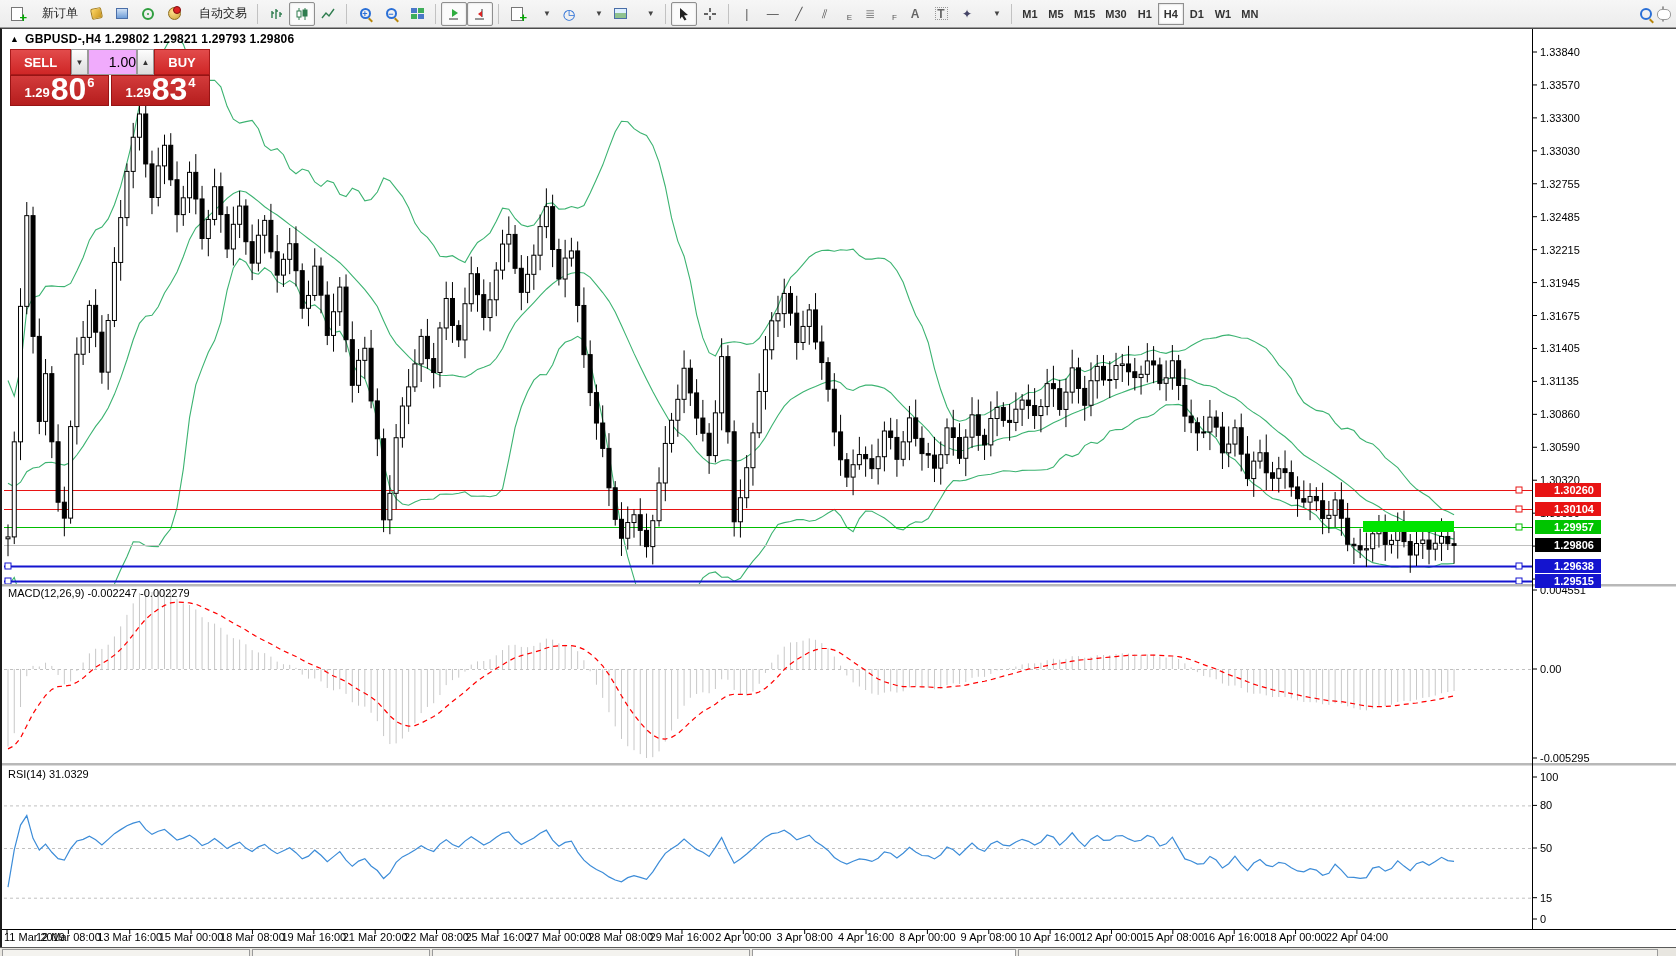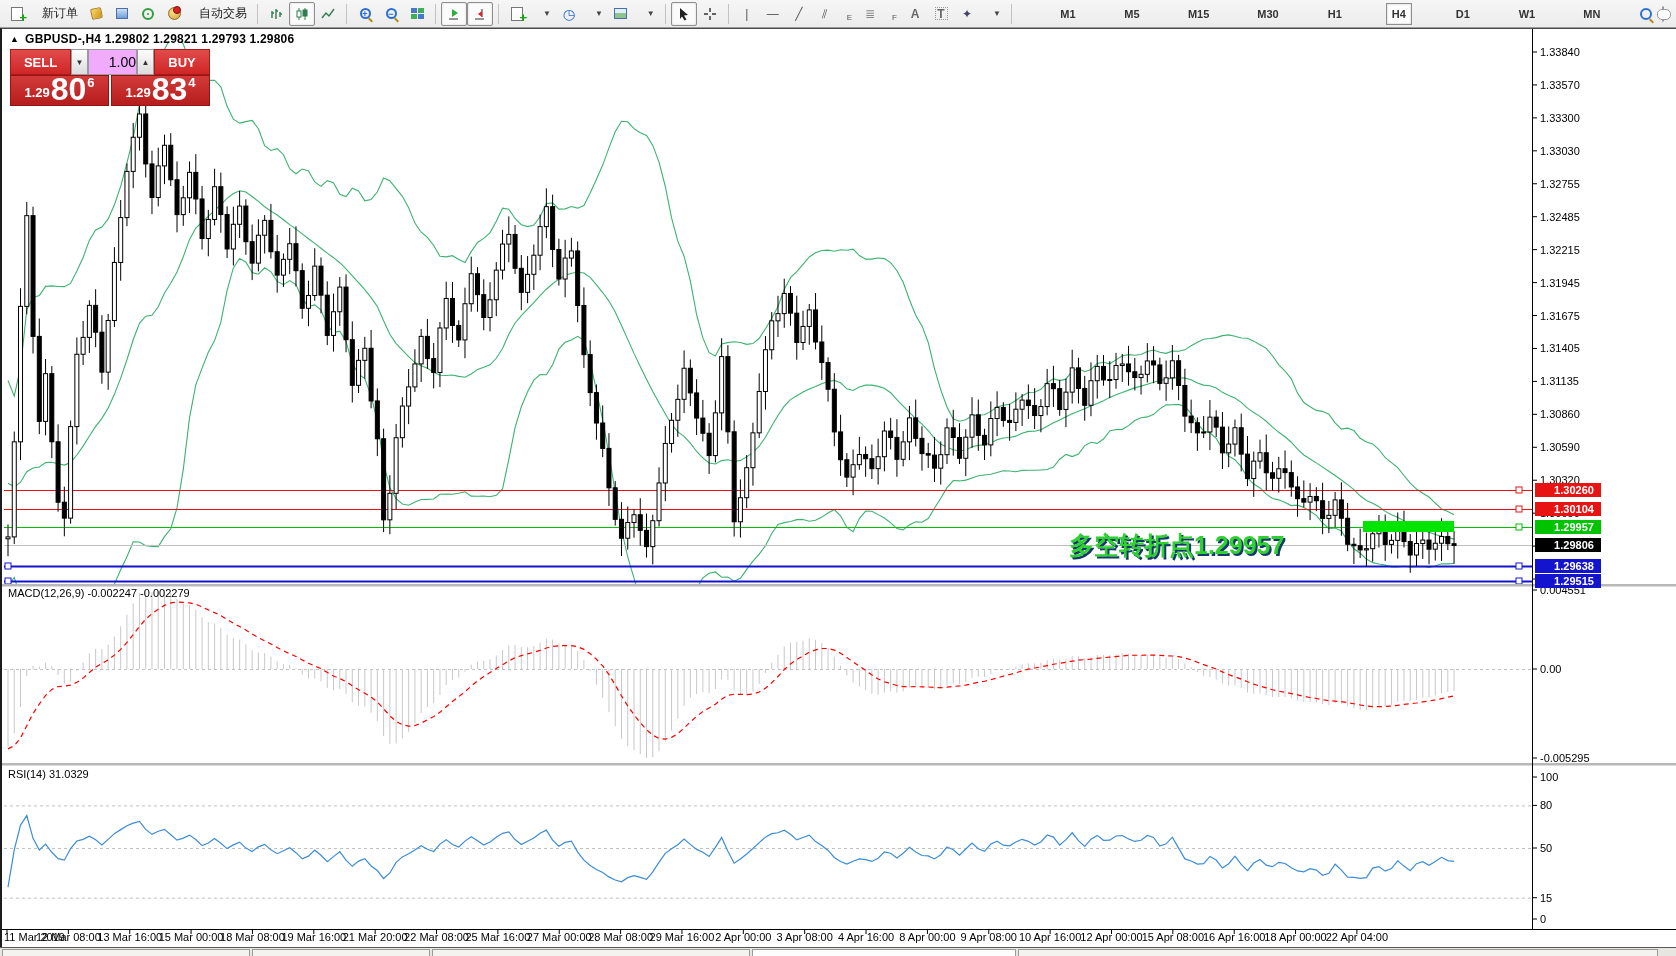--- a/index.html
+++ b/index.html
@@ -31,21 +31,21 @@
     background:radial-gradient(circle at 35% 35%,#ffe08a,#caa23a); border:1px solid #8d6d1d; position:relative; }
   .robot-ic::after { content:""; position:absolute; right:-1px; top:-2px; width:6px; height:6px;
     border-radius:50%; background:#d22; border:1px solid #801010; }
   .zoom-ic { position:relative; width:11px; height:11px; border:2px solid #2a6fd6; border-radius:50%;
     font-size:9px; font-weight:bold; color:#2a6fd6; display:flex; align-items:center; justify-content:center; }
   .zoom-ic::after { content:""; position:absolute; right:-4px; bottom:-4px; width:5px; height:2px;
     background:#b8860b; transform:rotate(45deg); }
   .tile-ic { display:grid; grid-template-columns:6px 6px; grid-gap:1px; }
   .tile-ic span { width:6px; height:5px; }
   .tf { height:22px; min-width:26px; display:flex; align-items:center; justify-content:center;
-    font-size:11px; font-weight:bold; color:#333; border:1px solid transparent; padding:0 4px;margin-left:38px; }
+    font-size:11px; font-weight:bold; color:#333; border:1px solid transparent; padding:0 4px; }
   .tf.active { border:1px solid #8f8f8f; background:#fdfdfd; box-shadow:inset 0 0 2px #bbb; }
   .toolbar-right { margin-left:auto; display:flex; align-items:center; gap:10px; padding-right:12px; }
   .chat-ic { width:16px; height:12px; border:1px solid #9a9a9a; border-radius:6px; position:relative; background:#f2f2f2;}
   .chat-ic::after { content:""; position:absolute; left:-6px; top:2px; width:12px; height:9px;
     border:1px solid #9a9a9a; border-radius:5px; background:#fff; }
 
   
   .chart-window { position:absolute; left:0; top:28px; width:1676px; height:919px;
     background:#fff; border-left:2px solid #1c1c1c; border-top:1px solid #4a4a4a; }
   #chart-svg { position:absolute; left:0; top:0; }
@@ -1131,21 +1131,20 @@
         <div class="ptick" style="top:555px">0.004551</div>
         <div class="ptick" style="top:634px">0.00</div>
         <div class="ptick" style="top:723px">-0.005295</div>
         <div class="ptick" style="top:742px">100</div>
         <div class="ptick" style="top:770.4px">80</div>
         <div class="ptick" style="top:813px">50</div>
         <div class="ptick" style="top:862.7px">15</div>
         <div class="ptick" style="top:884px">0</div>
       </div>
 
-    <div class="annotation" id="annotation" style="left: 1067px; top: 500px; color: rgb(46, 209, 46); font-size: 25px; text-shadow: rgb(22, 56, 110) 2px 2px 0px;">多空转折点1.29957</div>
   </div>
 
   <div class="bottom-strip">
     <div class="tab" style="width:248px"></div>
     <div class="tab" style="width:178px"></div>
     <div class="tab" style="width:318px"></div>
     <div class="tab" style="width:264px; background:#fdfdfd"></div>
     <div class="tab" style="width:640px"></div>
   </div>
 </div>

